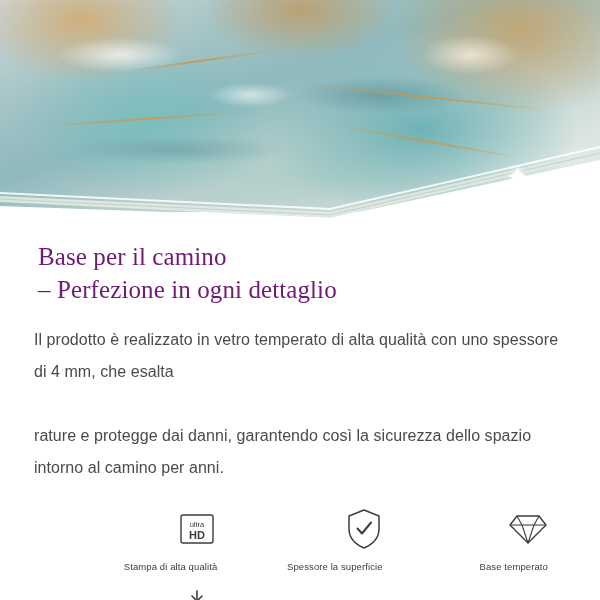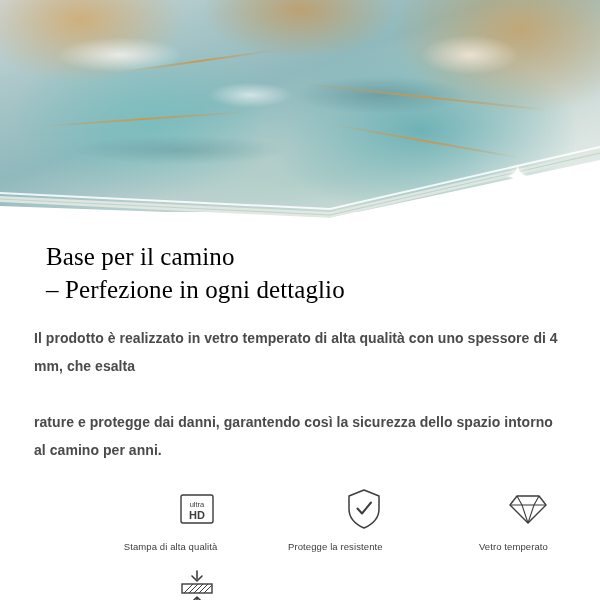--- a/index.html
+++ b/index.html
@@ -78,33 +78,32 @@
     line-height: 1;
     text-shadow: 0 0 6px rgba(255,255,255,0.9);
   }
 
   
   .content { padding: 0 34px; }
   .headline {
     font-family: "Liberation Serif", serif;
     font-size: 25px;
     line-height: 1.32;
-    color: #000000;
-    margin: 22px 0 0 12px;
+    color: #701a75;
+    margin: 22px 0 0 4px;
     font-weight: 400;
     letter-spacing: 0.1px;
   }
   .headline .l2 { display: block; }
   .body-copy {
     margin: 18px 0 8px 0;
-    font-size: 14px;
+    font-size: 16px;
     line-height: 2.0;
     color: #4a4a4a;
     letter-spacing: 0.05px;
-    font-weight: bold;
   }
 
   
   .features {
     margin-top: 22px;
     display: grid;
     grid-template-columns: repeat(3, 1fr);
     grid-row-gap: 14px;
     padding: 0 18px;
   }
@@ -181,34 +180,34 @@
         <div class="feature-label">Stampa di alta qualità</div>
       </div>
 
       <div class="feature">
         <div class="feature-icon">
           <svg width="38" height="44" viewBox="0 0 38 44">
             <path d="M19 3 L34 9 V22 C34 31 27 37.5 19 41 C11 37.5 4 31 4 22 V9 Z" fill="none" stroke="#3d3d3d" stroke-width="1.5" stroke-linejoin="round"></path>
             <path d="M12.5 21.5 L17 26.5 L26 15.5" fill="none" stroke="#3d3d3d" stroke-width="2" stroke-linecap="round" stroke-linejoin="round"></path>
           </svg>
         </div>
-        <div class="feature-label">Protegge la resistente</div>
+        <div class="feature-label">Spessore la superficie</div>
       </div>
 
       <div class="feature">
         <div class="feature-icon">
           <svg width="40" height="36" viewBox="0 0 40 36">
             <path d="M9 5 H31 L38 14 L20 32 L2 14 Z" fill="none" stroke="#3d3d3d" stroke-width="1.4" stroke-linejoin="round"></path>
             <path d="M2 14 H38" stroke="#3d3d3d" stroke-width="1.1"></path>
             <path d="M9 5 L14 14 L20 32" fill="none" stroke="#3d3d3d" stroke-width="1.1"></path>
             <path d="M31 5 L26 14 L20 32" fill="none" stroke="#3d3d3d" stroke-width="1.1"></path>
             <path d="M14 14 H26" stroke="#3d3d3d" stroke-width="0.1"></path>
           </svg>
         </div>
-        <div class="feature-label">Vetro temperato</div>
+        <div class="feature-label">Base temperato</div>
       </div>
 
 
       <div class="feature">
         <div class="feature-icon">
           <svg width="40" height="42" viewBox="0 0 40 42">
             <path d="M20 3 V11" stroke="#3d3d3d" stroke-width="1.6" stroke-linecap="round"></path>
             <path d="M15 8 L20 13 L25 8" fill="none" stroke="#3d3d3d" stroke-width="1.6" stroke-linecap="round" stroke-linejoin="round"></path>
             <rect x="5" y="16" width="30" height="9" fill="none" stroke="#3d3d3d" stroke-width="1.4"></rect>
             <line x1="7" y1="25" x2="16" y2="16" stroke="#3d3d3d" stroke-width="1"></line>

